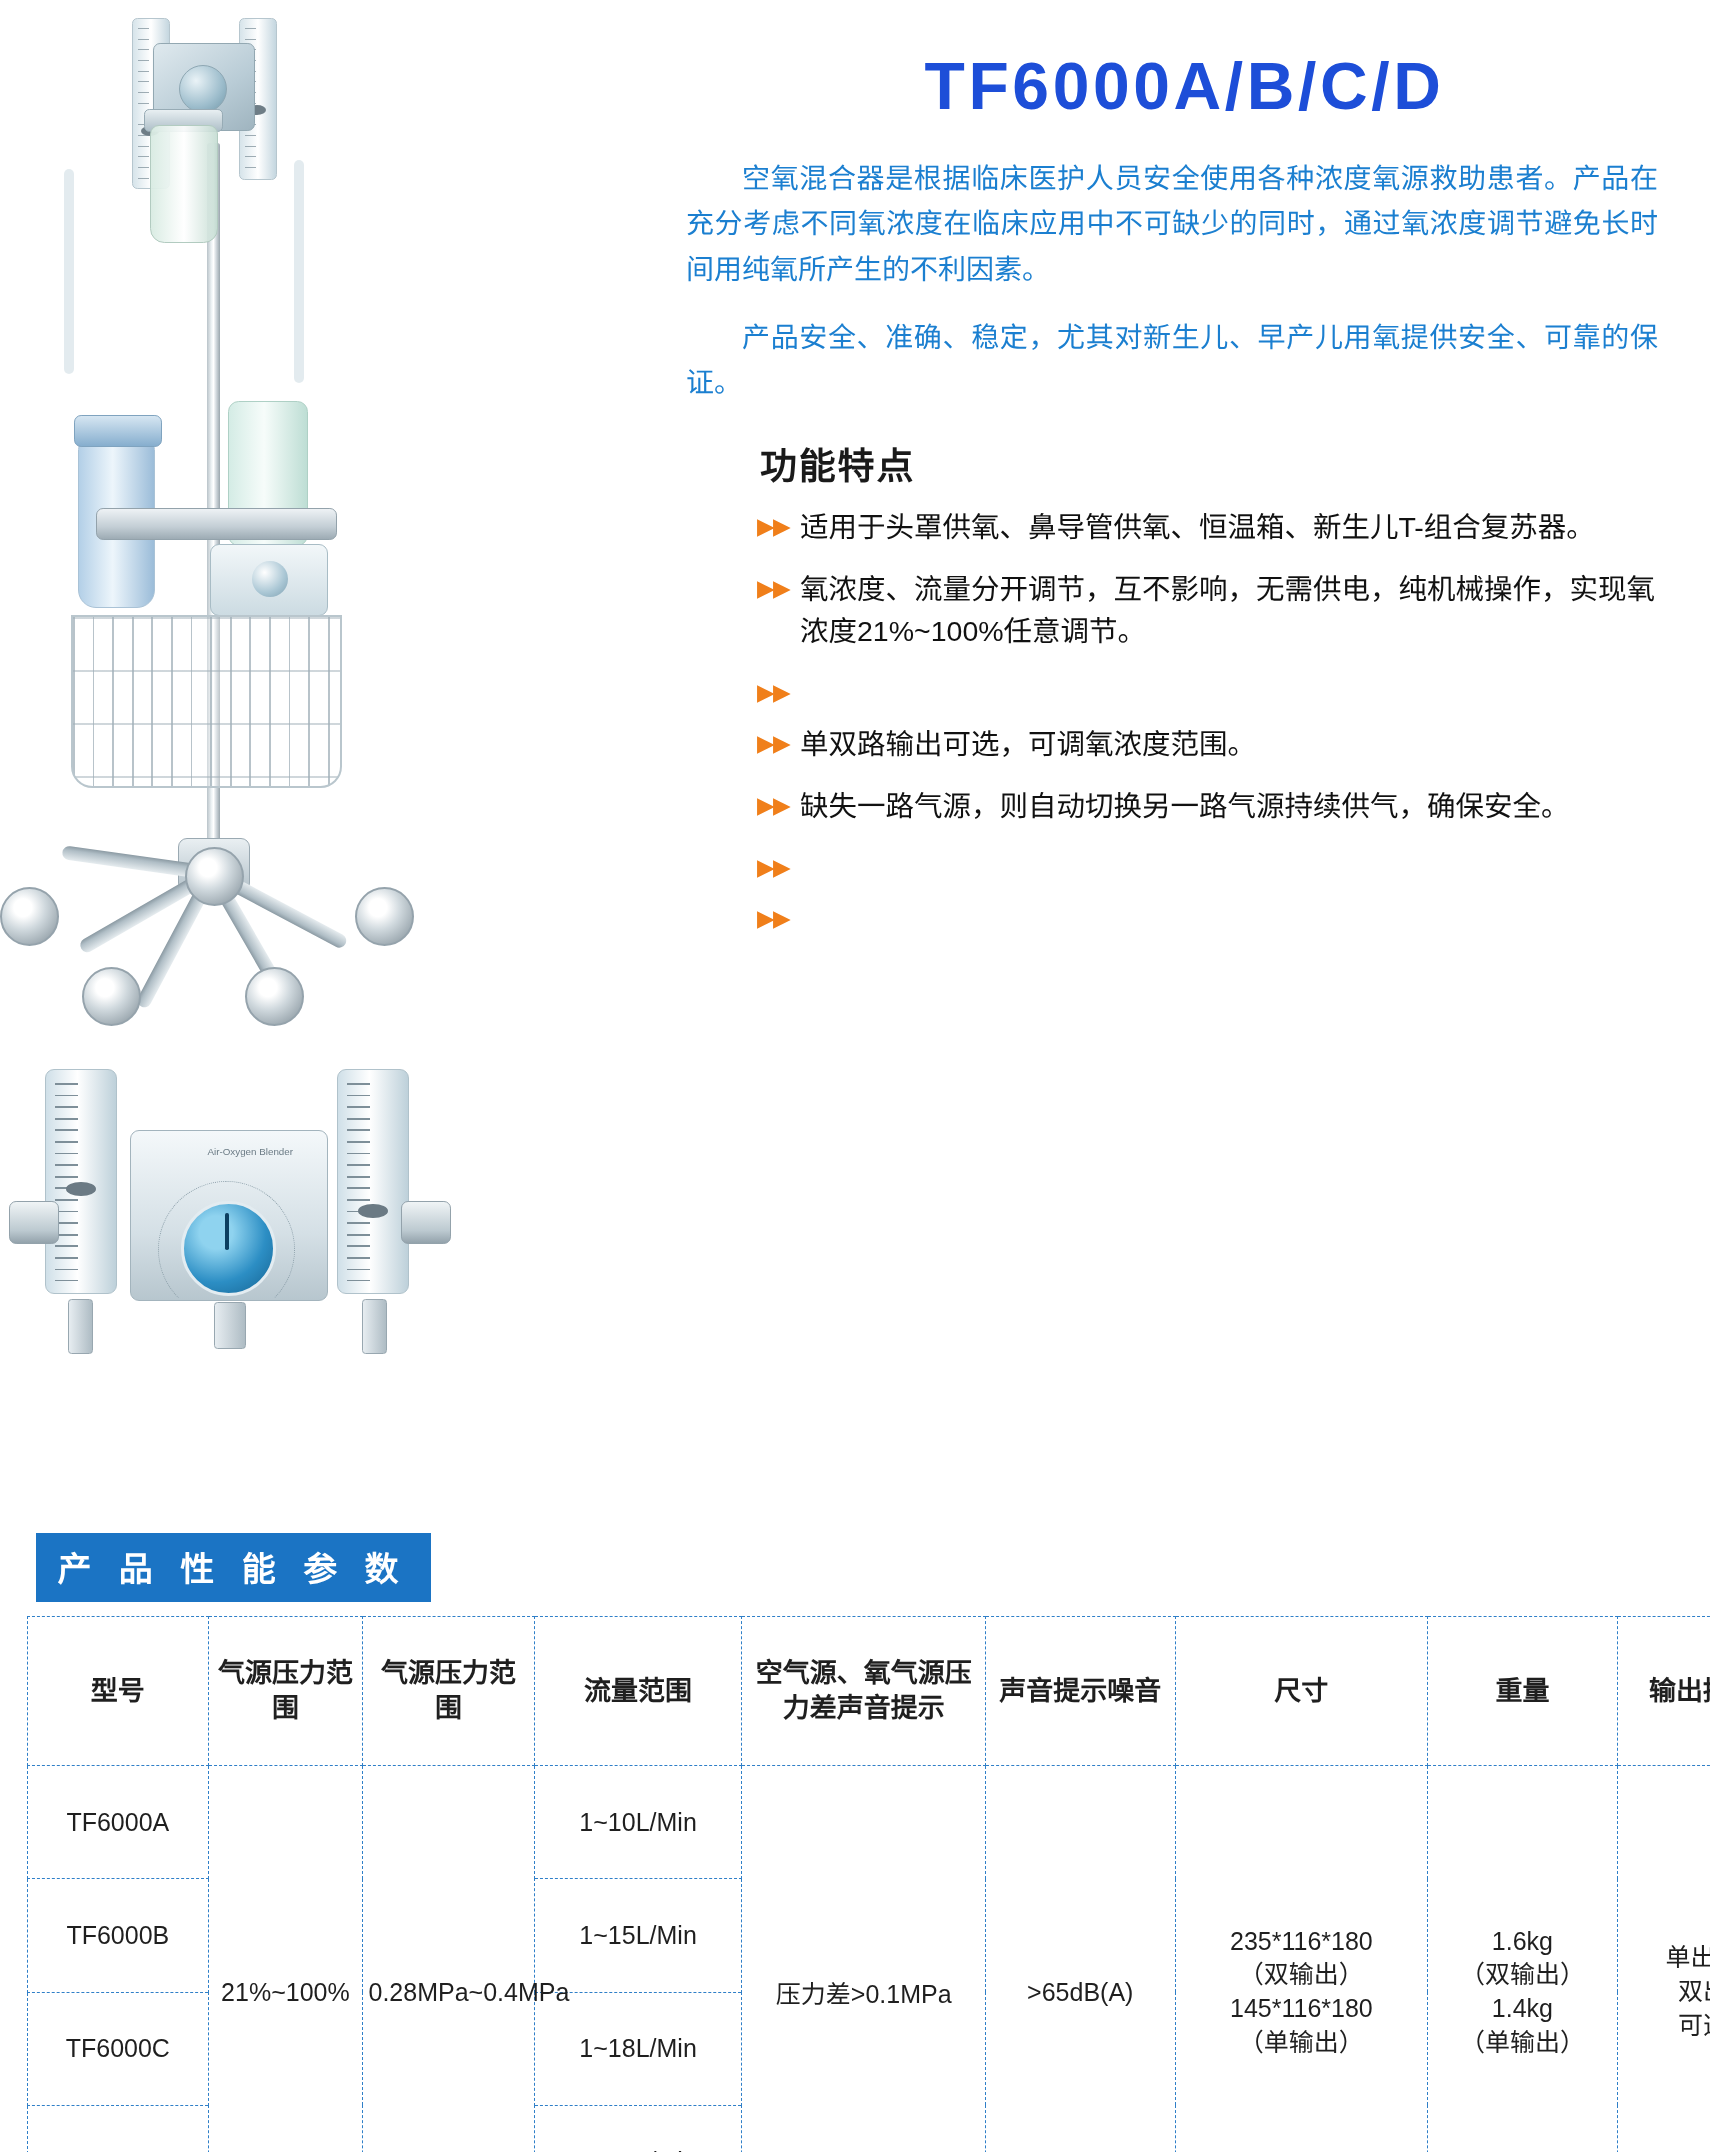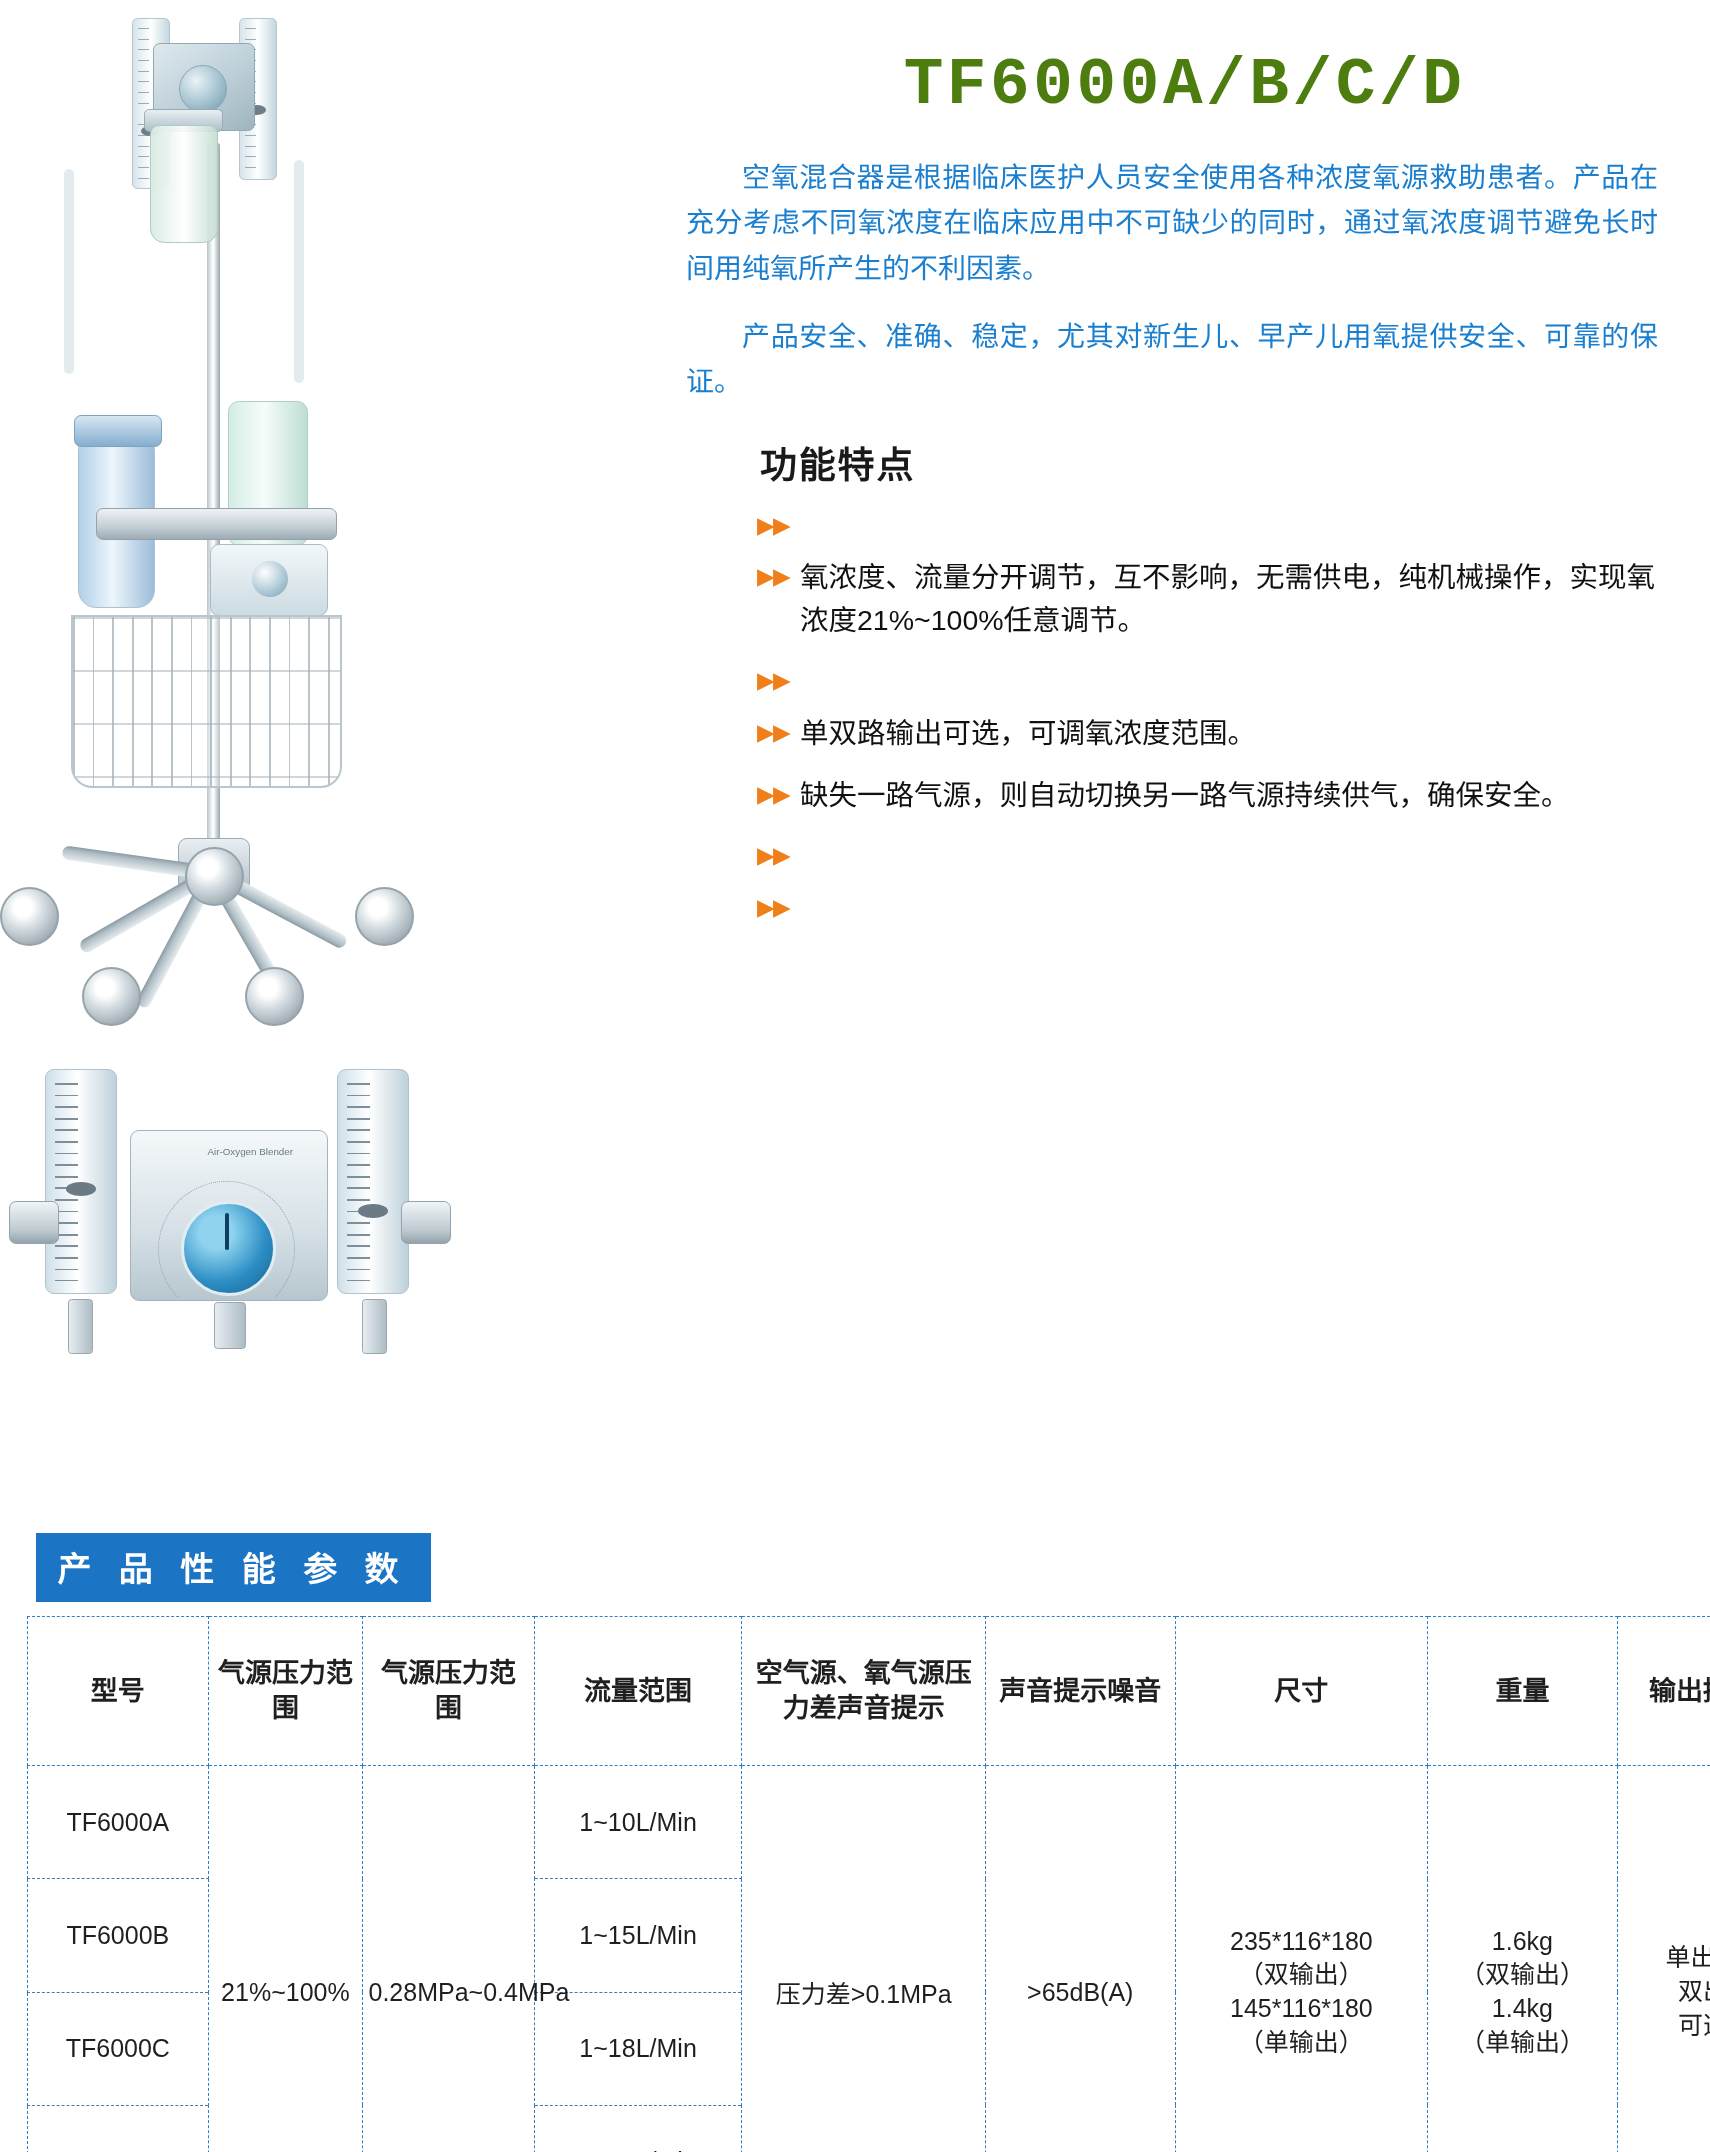--- a/index.html
+++ b/index.html
@@ -265,25 +265,25 @@
   .right-col {
     position: absolute;
     left: 686px;
     top: 0;
     width: 1025px;
   }
   .title {
     margin: 48px 0 0 0;
     font-size: 66px;
     font-weight: bold;
-    color: #4d7c0f;
+    color: #1d4ed8;
     letter-spacing: 3.6px;
     text-align: center;
     padding-right: 28px;
-    font-family: Liberation Mono, monospace;
+    font-family: Liberation Sans, sans-serif;
   }
   .intro {
     margin: 32px 53px 0 0;
     color: #1b7fd0;
     font-size: 28px;
     line-height: 1.62;
     text-align: justify;
   }
   .intro p { margin: 0 0 23px 0; text-indent: 2em; }
 
@@ -453,20 +453,21 @@
   <div class="intro">
     <p>空氧混合器是根据临床医护人员安全使用各种浓度氧源救助患者。产品在充分考虑不同氧浓度在临床应用中不可缺少的同时，通过氧浓度调节避免长时间用纯氧所产生的不利因素。</p>
     <p>产品安全、准确、稳定，尤其对新生儿、早产儿用氧提供安全、可靠的保证。</p>
   </div>
 
   <h2 class="features-title">功能特点</h2>
 
   <ul class="feature-list">
     <li>
       <span class="bullet">▶▶</span>
+      <span class="feature-text">适用于头罩供氧、鼻导管供氧、恒温箱、新生儿T-组合复苏器。</span>
     </li>
     <li>
       <span class="bullet">▶▶</span>
       <span class="feature-text">氧浓度、流量分开调节，互不影响，无需供电，纯机械操作，实现氧浓度21%~100%任意调节。</span>
     </li>
     <li>
       <span class="bullet">▶▶</span>
     </li>
     <li>
       <span class="bullet">▶▶</span>

